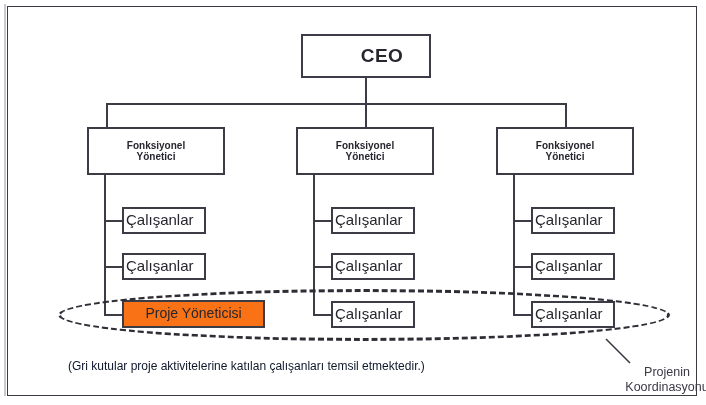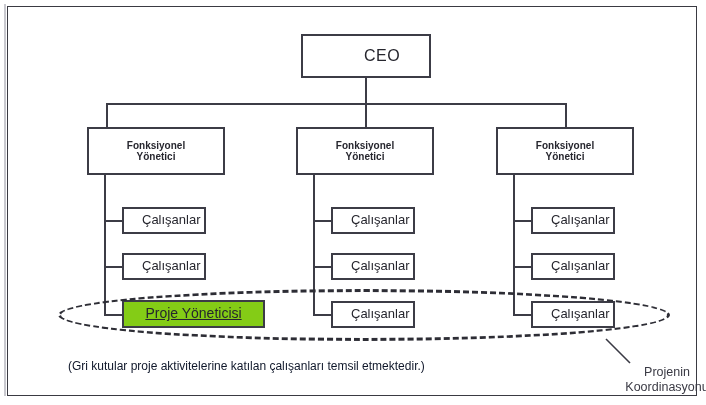--- a/index.html
+++ b/index.html
@@ -42,40 +42,39 @@
     border: 2px solid #3c3c46;
     background: #ffffff;
     display: flex;
     align-items: center;
     justify-content: center;
     text-align: center;
     color: #26262e;
     line-height: 1.12;
   }
   .node.ceo {
-    font-weight: normal;
-    font-size: 16px;
+    font-weight: bold;
+    font-size: 19px;
     letter-spacing: 0.5px;
     padding-left: 32px;
   }
   .node.manager {
     font-weight: bold;
     font-size: 10px;
     white-space: pre-line;
   }
   .node.staff {
-    font-size: 13px;
+    font-size: 15px;
     font-weight: normal;
     border-width: 2px;
     justify-content: flex-start;
-    padding-left: 18px;
+    padding-left: 2px;
   }
   .node.gray {
-    background: #84cc16;
-    text-decoration: underline;
+    background: #f97316;
   }
   .node.pm {
     font-size: 14px;
     justify-content: center;
     padding-left: 0;
   }
 
   .line {
     position: absolute;
     background: #3c3c46;

